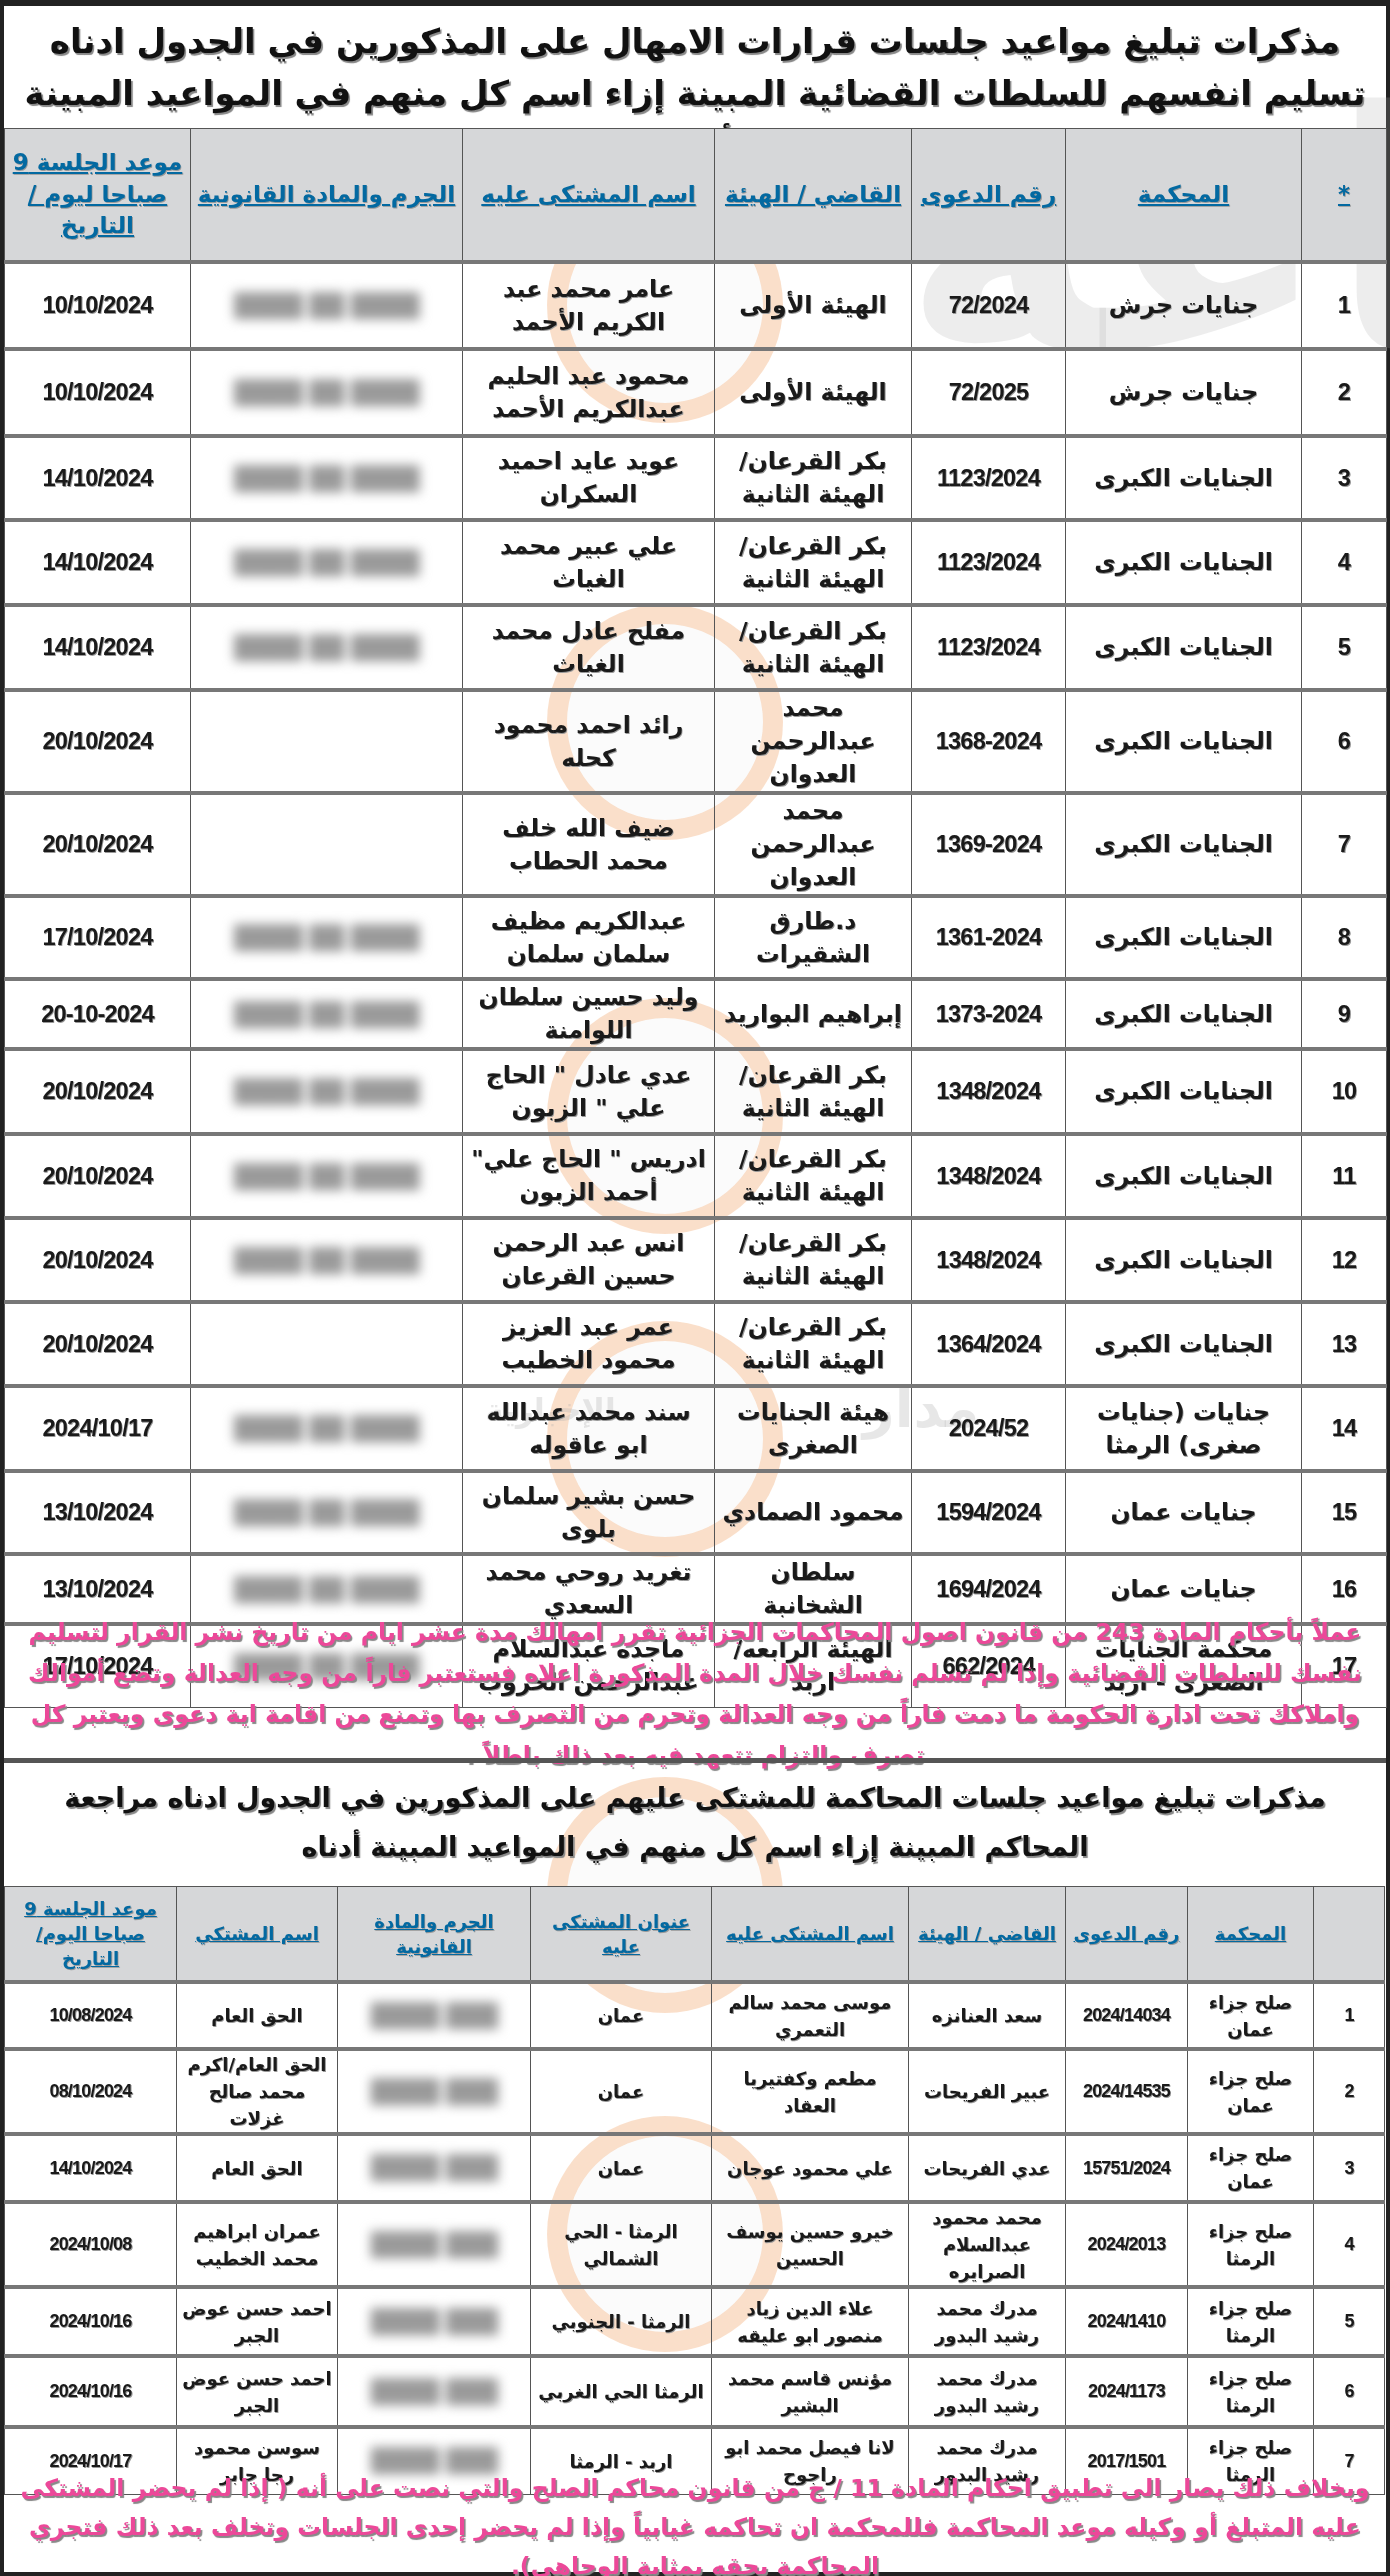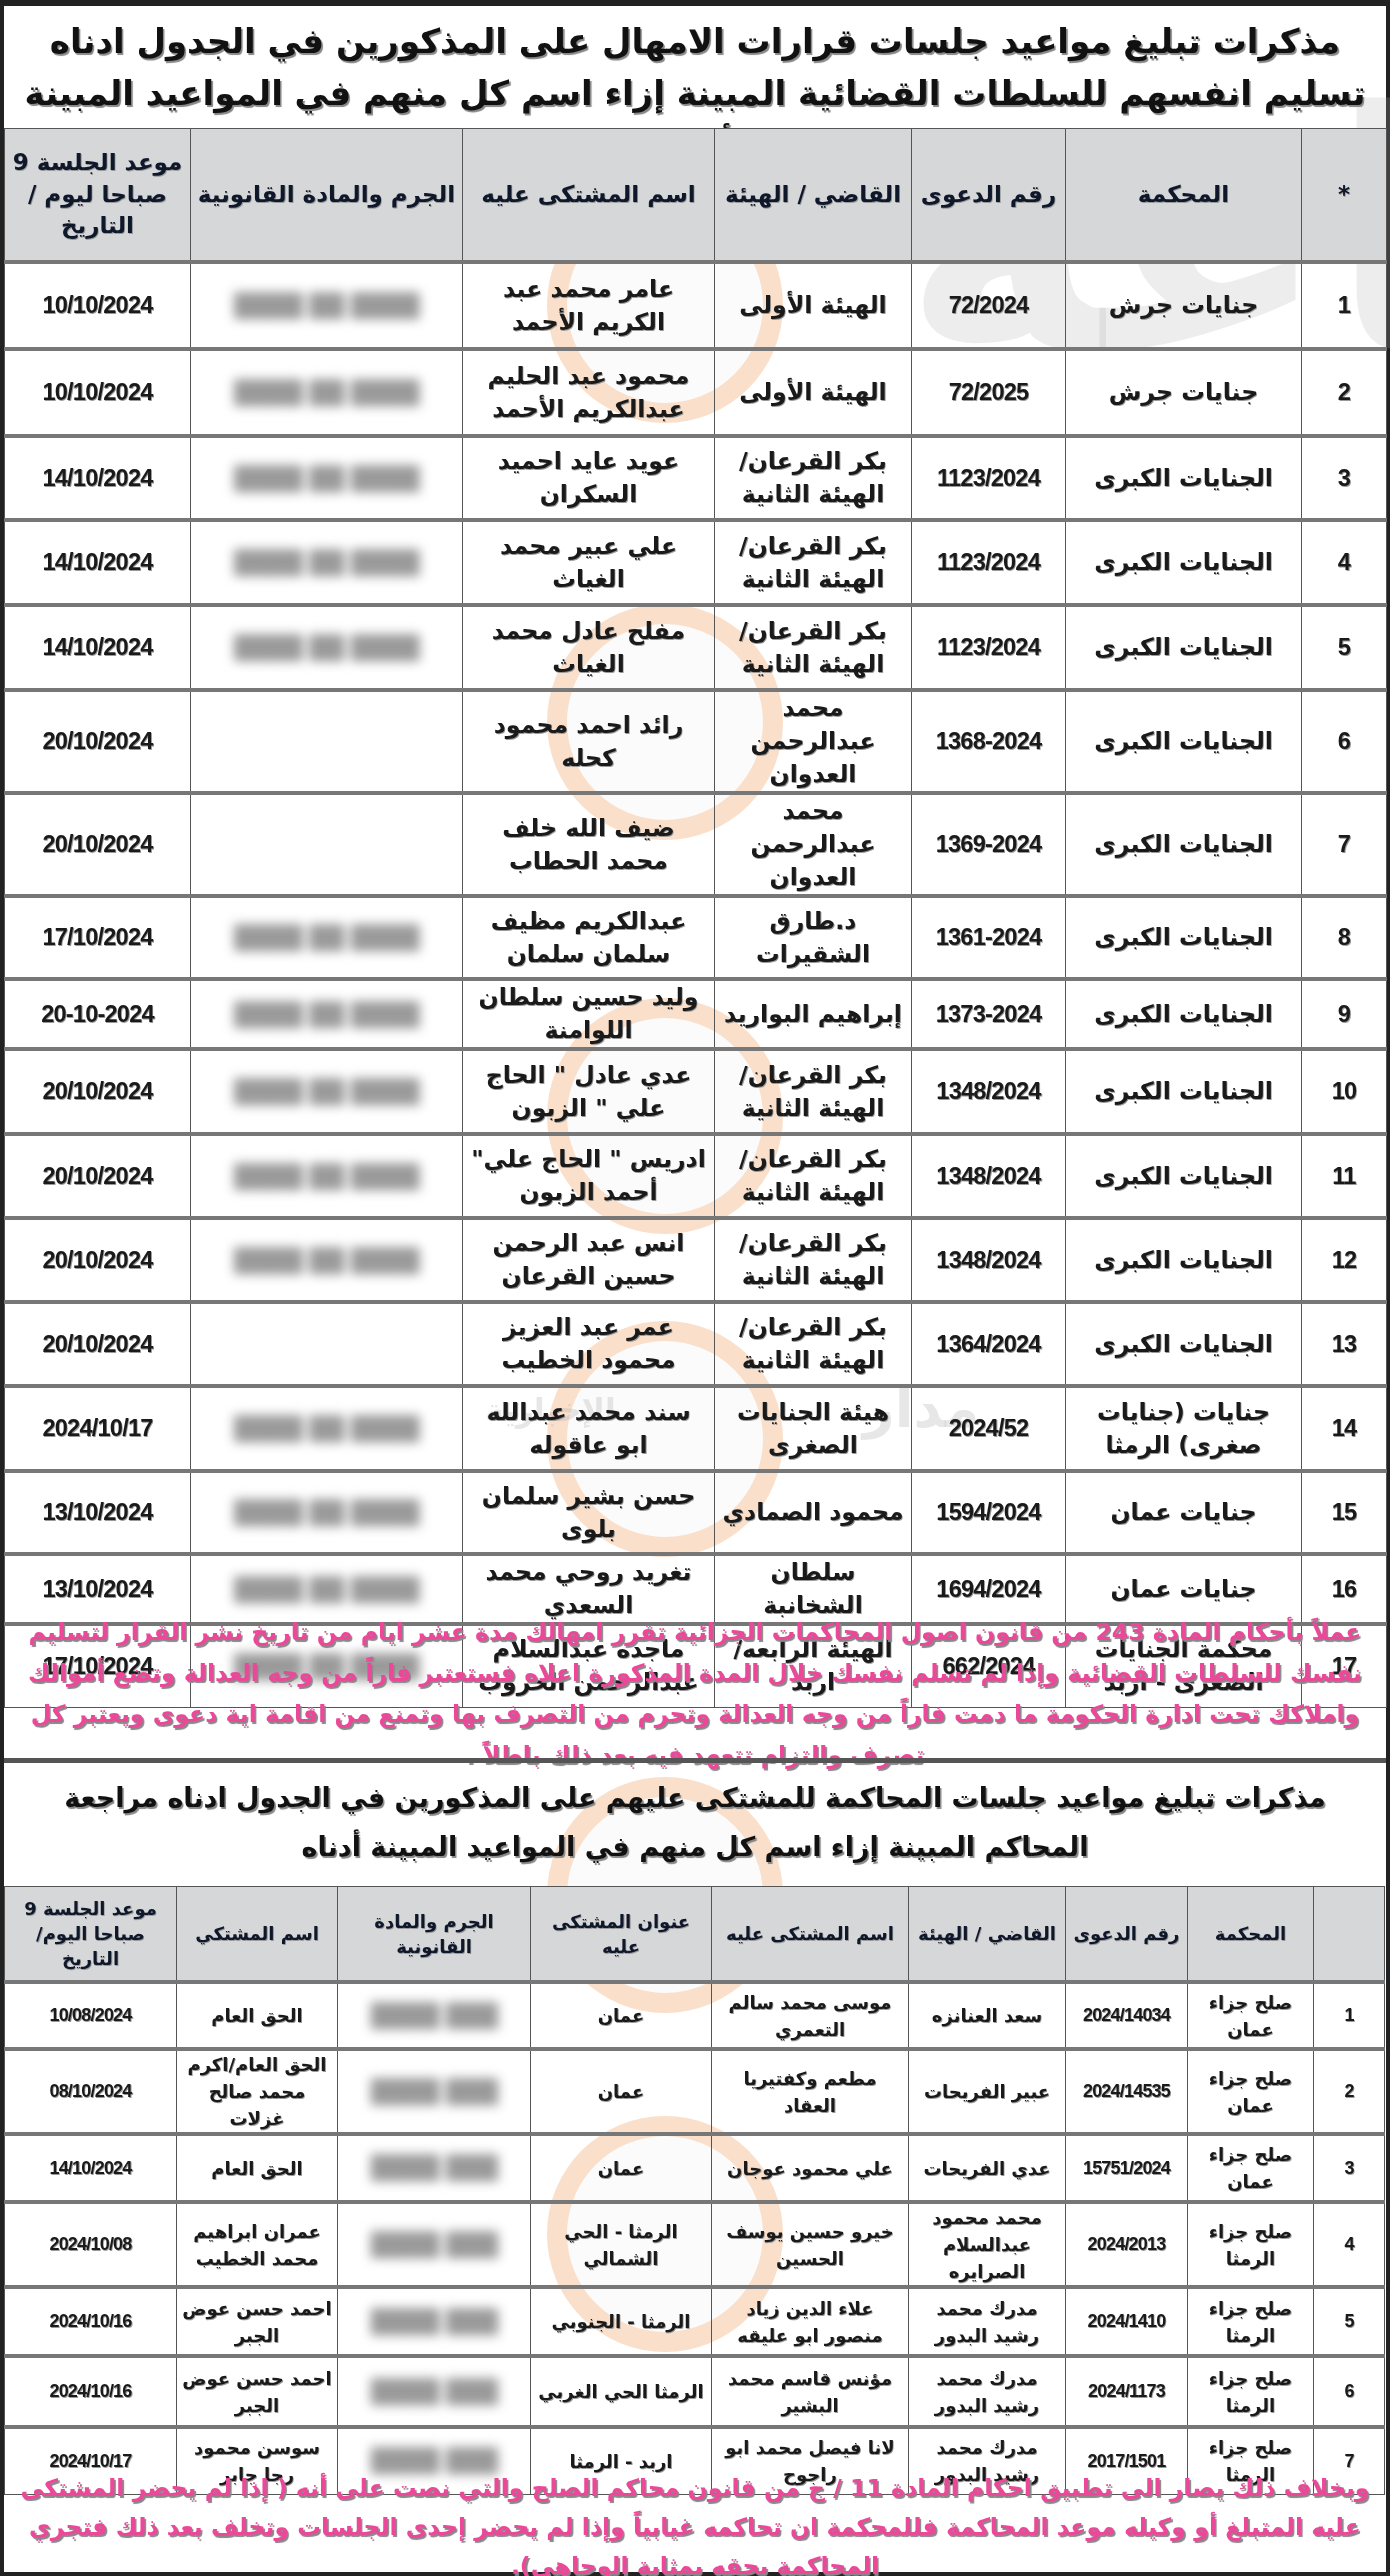--- a/index.html
+++ b/index.html
@@ -1,21 +1,21 @@
 <!DOCTYPE html>
 <html style="font-size:12.6px"><head>
 <meta charset="utf-8">
 <style>
   html,body{margin:0;padding:0;background:#fff;}
   body{width:1390px;height:2576px;position:relative;overflow:hidden;font-family:"DejaVu Sans","Liberation Sans",sans-serif;color:#1a1a1a;}
   .page{position:absolute;left:0;top:0;width:1390px;height:2576px;box-sizing:border-box;border-left:4.7px solid #222;border-right:4.7px solid #222;border-top:6.3px solid #222;border-bottom:4.7px solid #222;}
   .title{position:absolute;left:0;right:0;text-align:center;direction:rtl;font-weight:bold;font-size:34px;line-height:52px;color:#111;text-shadow:1.6px 1.6px 0.8px #888;}
   table{position:absolute;border-collapse:collapse;table-layout:fixed;direction:rtl;}
   td,th{border:1.6px solid #555;text-align:center;vertical-align:middle;padding:0 4.7px;overflow:hidden;}
-  th{background:#d6d7d9;font-weight:bold;color:#0f172a;text-shadow:0.8px 0.8px 0 #999;}
+  th{background:#d6d7d9;font-weight:bold;color:#0369a1;text-shadow:0.8px 0.8px 0 #999;text-decoration:underline;}
   tr.row td{background:transparent;}
   tr.row{border-top:4.7px solid #777;}
   .t1{left:0;top:122px;width:1381px;}
   .t1 th{font-size:23px;line-height:31.5px;height:131px;}
   .t1 td{font-size:23.6px;font-weight:bold;line-height:33px;text-shadow:0.8px 0.8px 0 #999;}
   .t2{left:0;top:1880px;width:1381px;}
   .t2 th{font-size:18px;line-height:25px;height:93px;}
   .t2 td{font-size:18px;font-weight:bold;line-height:27px;text-shadow:0.8px 0.8px 0 #999;}
   .num{font-family:"Liberation Sans",sans-serif;font-weight:bold;letter-spacing:-0.8px;}
   .blur{background:linear-gradient(180deg,#f4f4f4,#ececec 40%,#f2f2f2);position:relative;}

